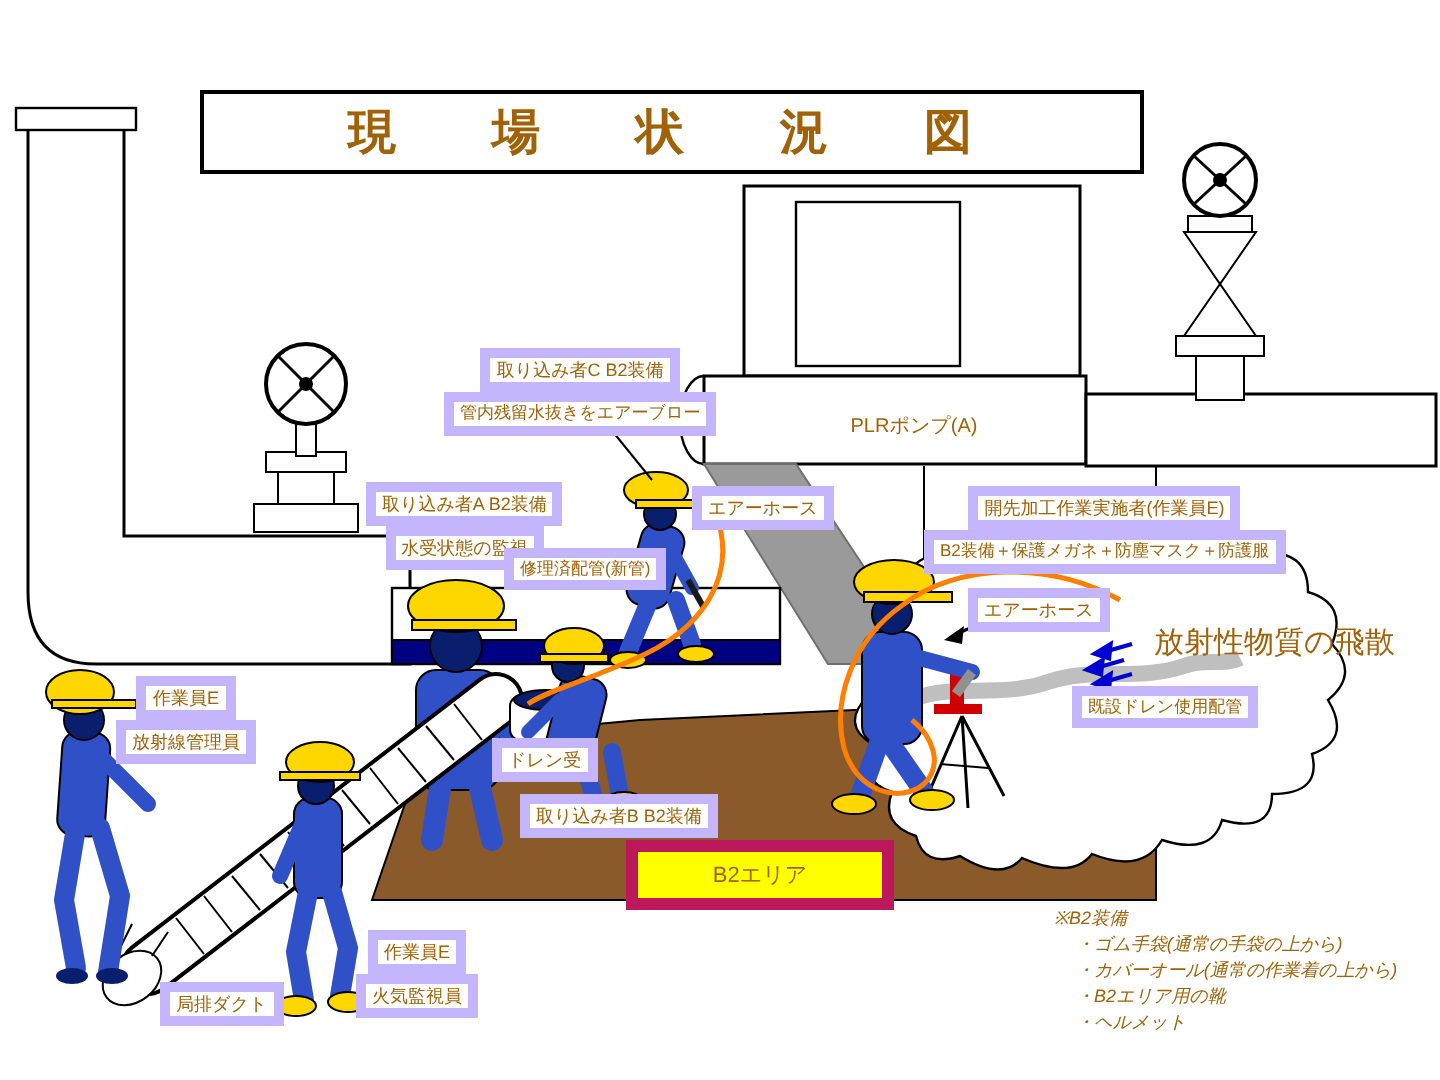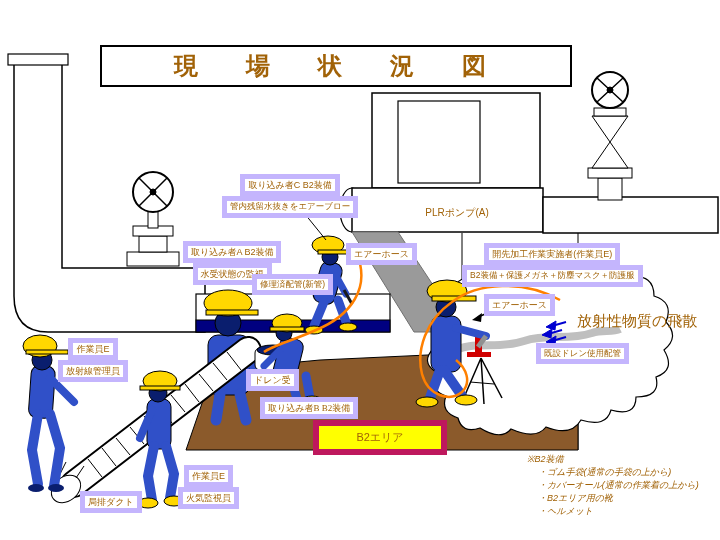--- a/index.html
+++ b/index.html
@@ -235,21 +235,21 @@
 <div class="plain" style="left:577px;top:312px;">放射性物質の飛散</div>
 
 <div class="callout" style="left:536px;top:343px;">
   <span class="ln sm">既設ドレン使用配管</span>
 </div>
 
 <div class="callout" style="left:246px;top:369px;">
   <span class="ln">ドレン受</span>
 </div>
 
-<div class="callout" style="left:260px;top:397px;font-family:Liberation Serif, serif;">
+<div class="callout" style="left:260px;top:397px;">
   <span class="ln">取り込み者B B2装備</span>
 </div>
 
 <div class="callout" style="left:58px;top:338px;">
   <span class="ln">作業員E</span>
   <span class="ln">放射線管理員</span>
 </div>
 
 <div class="callout" style="left:178px;top:465px;">
   <span class="ln">作業員E</span>

